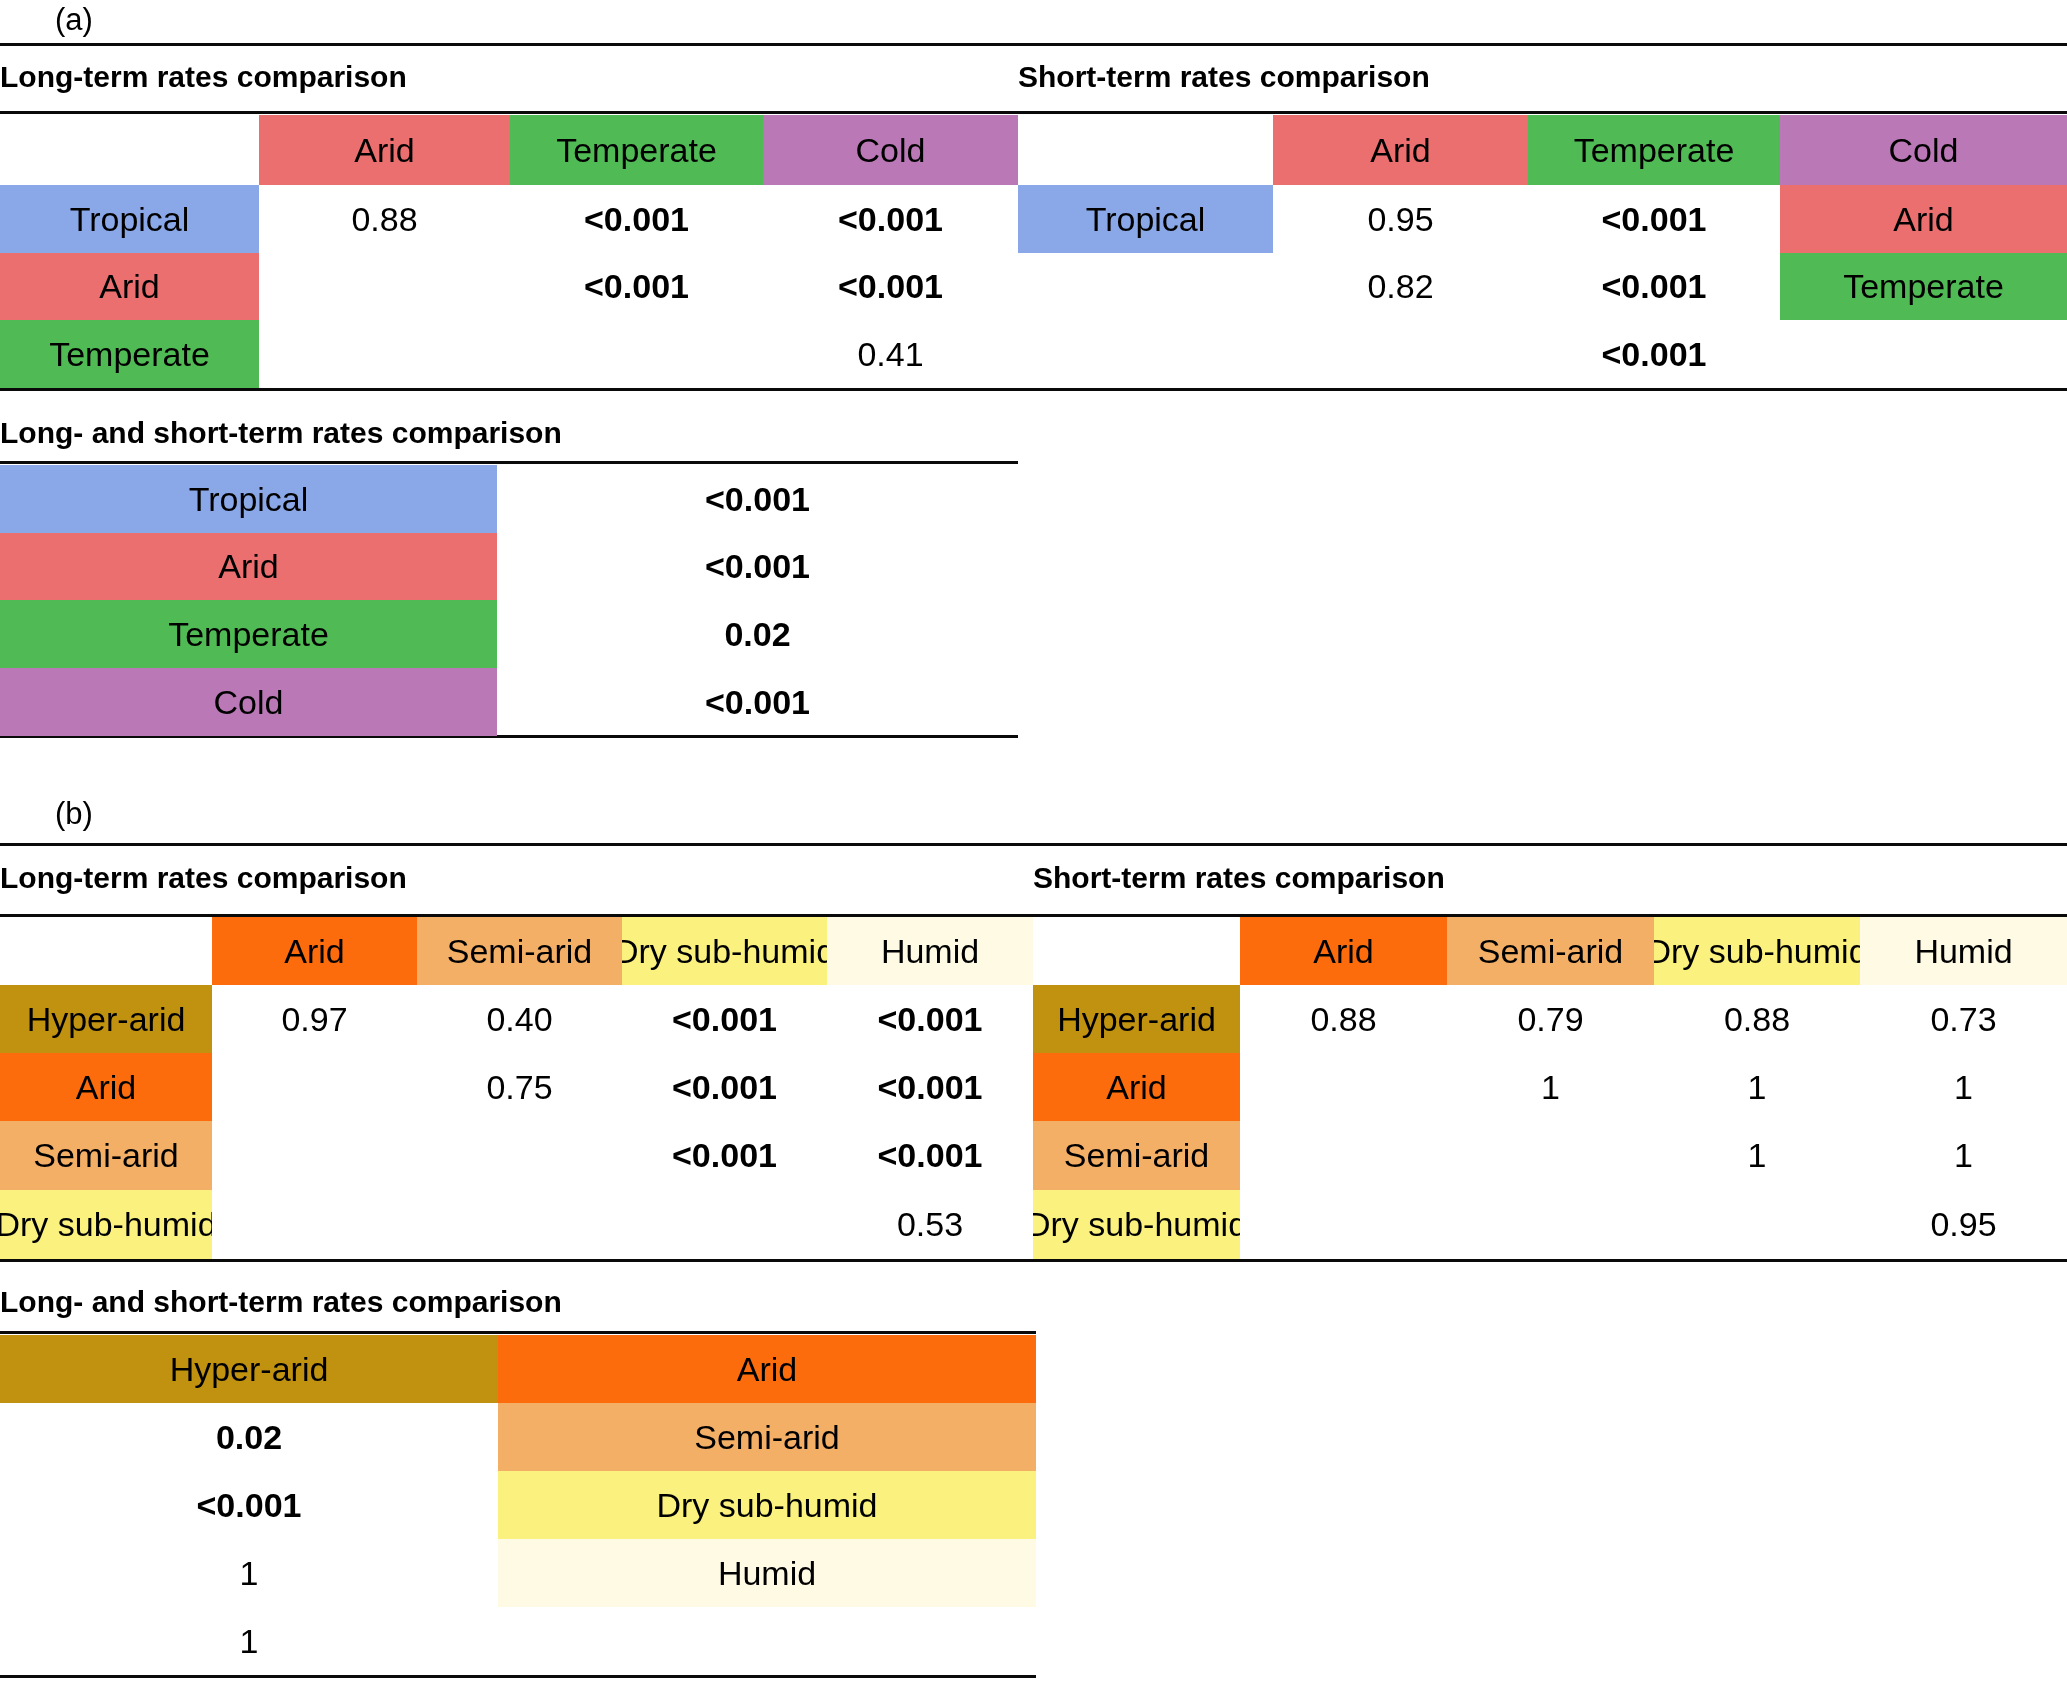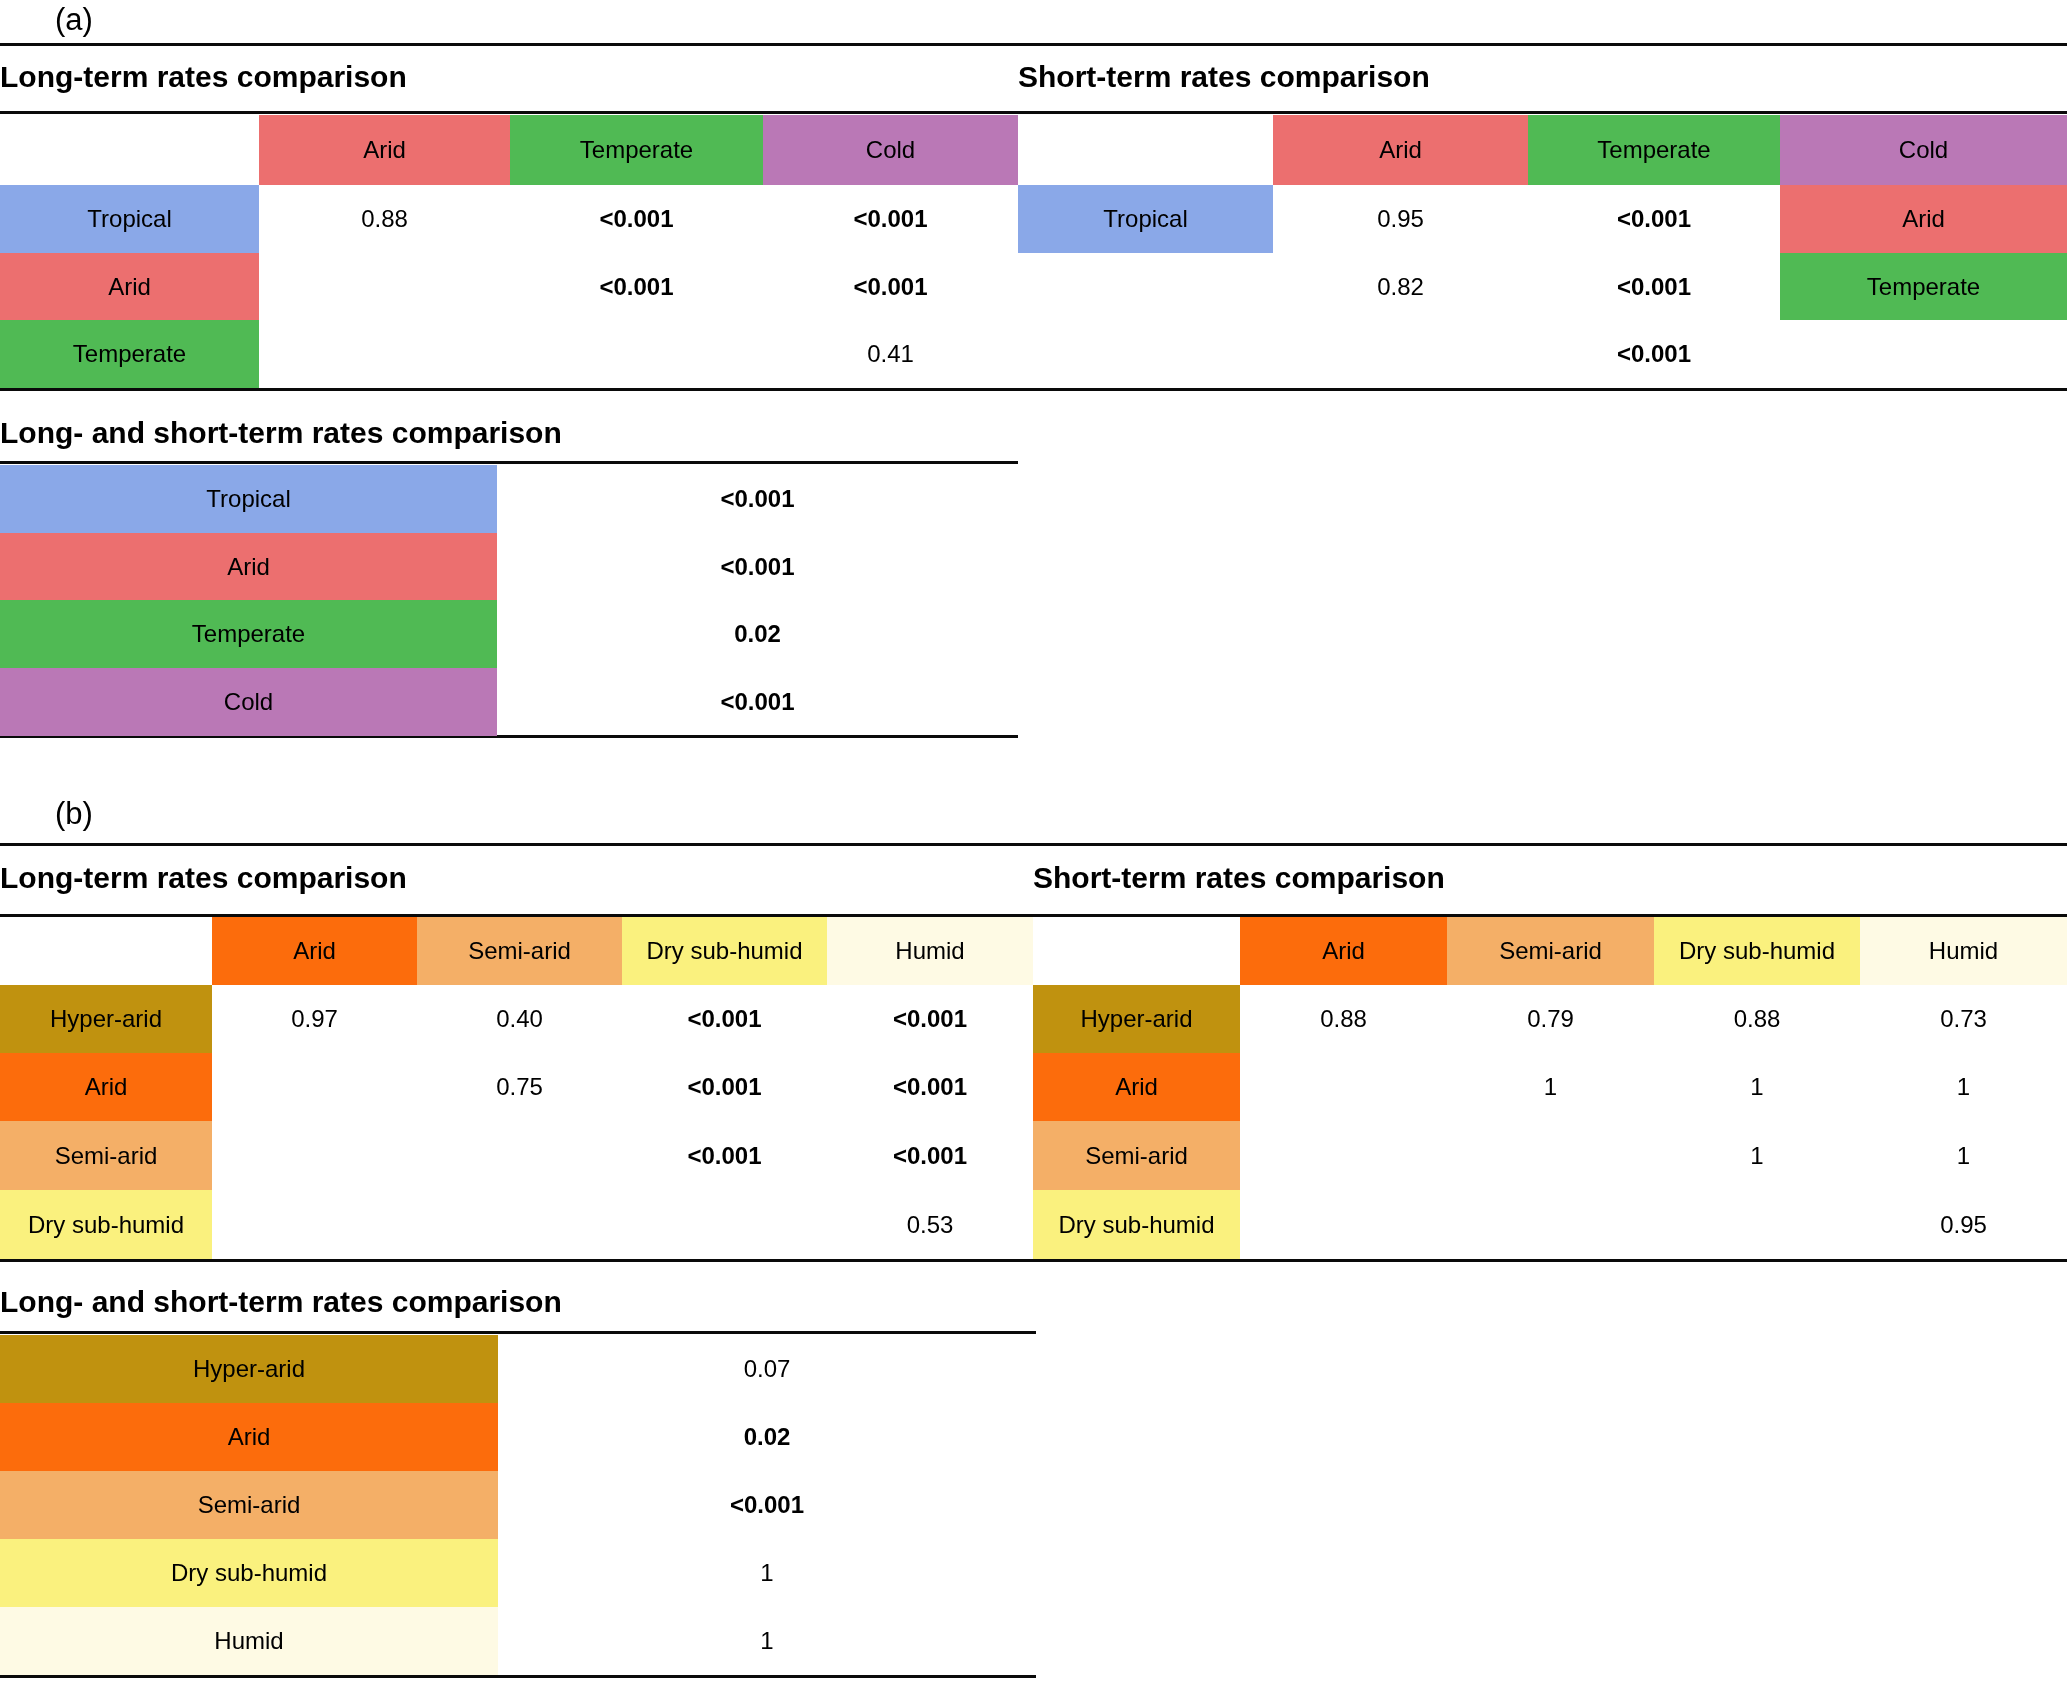--- a/index.html
+++ b/index.html
@@ -1,21 +1,21 @@
 <!DOCTYPE html>
 <html><head>
 <meta charset="utf-8">
 <style>
   html,body{margin:0;padding:0;background:#fff;}
   #fig{position:relative;width:2067px;height:1682px;background:#ffffff;
        font-family:"Liberation Sans",sans-serif;color:#000;}
   .rule{position:absolute;height:3px;background:#0a0a0a;}
   .title{position:absolute;text-align:left;font-weight:700;font-size:30px;line-height:34px;}
   .plabel{position:absolute;font-size:31px;line-height:34px;}
-  .tbl{position:absolute;display:grid;font-size:24px;}
+  .tbl{position:absolute;display:grid;font-size:34px;}
   .tbl>div{display:flex;align-items:center;justify-content:center;overflow:hidden;white-space:nowrap;}
   .b{font-weight:700;}
 </style>
 </head>
 <body>
 
 <div id="fig">
 
   <div class="plabel" style="left:55px;top:3px;">(a)</div>
   <div class="plabel" style="left:55px;top:797px;">(b)</div>
@@ -152,21 +152,20 @@
 
     <div style="background-color: rgb(250, 241, 126);">Dry sub-humid</div>
     <div></div>
     <div></div>
     <div></div>
     <div>0.95</div>
   </div>
 
   <div class="tbl" style="left:0;top:1335px;grid-template-columns:498px 538px;grid-template-rows:68px 68px 68px 68px 68px;">
     <div style="background-color: rgb(192, 146, 15);">Hyper-arid</div>
-    <div>0.07</div>
     <div style="background-color: rgb(252, 108, 12);">Arid</div>
     <div class="b">0.02</div>
     <div style="background-color: rgb(244, 175, 103);">Semi-arid</div>
     <div class="b">&lt;0.001</div>
     <div style="background-color: rgb(250, 241, 126);">Dry sub-humid</div>
     <div>1</div>
     <div style="background-color: rgb(254, 250, 228);">Humid</div>
     <div>1</div>
   </div>
 

